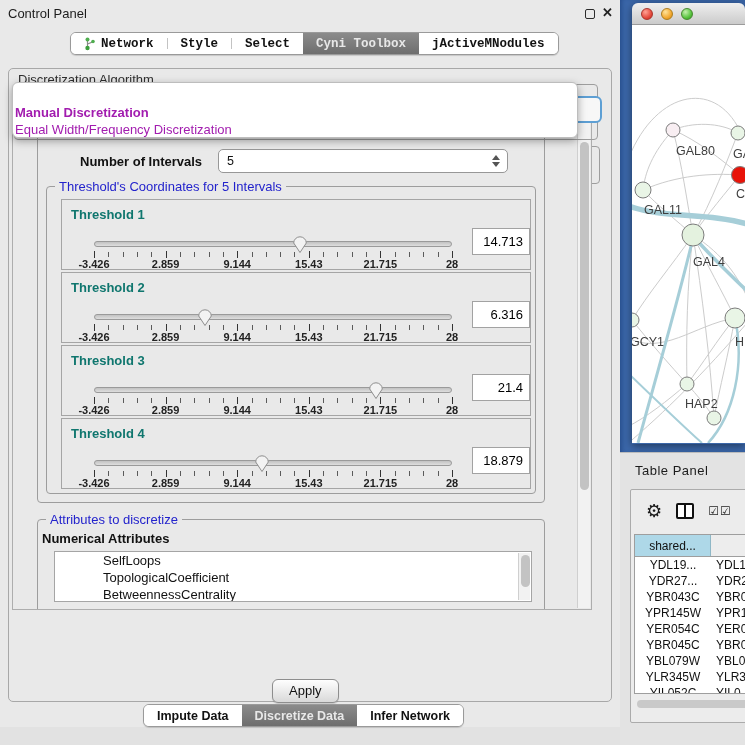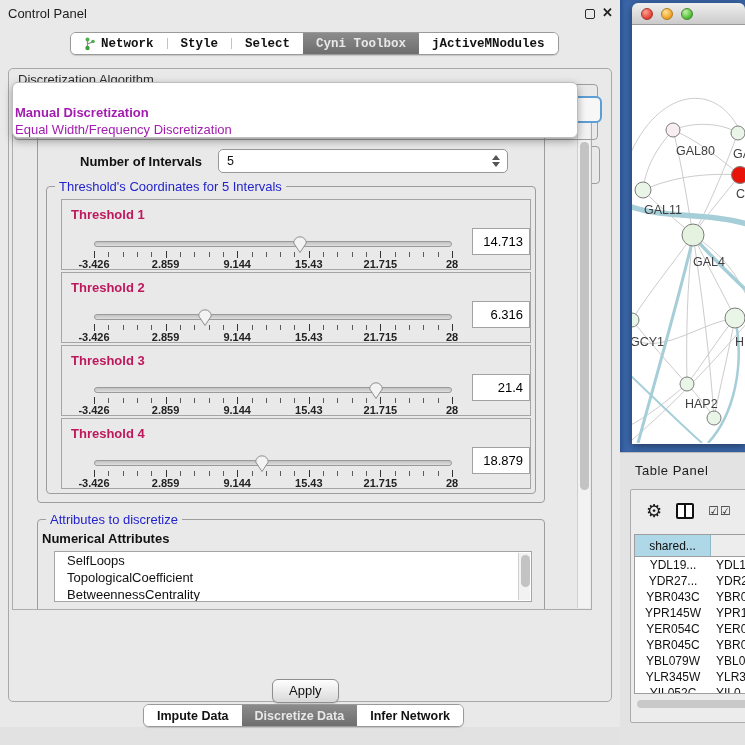--- a/index.html
+++ b/index.html
@@ -49,50 +49,50 @@
   #algo-group-box { left:14px; top:84px; width:584px; height:56px; z-index:3; }
 
   
   #scrollpanel { left:12px; top:118px; width:580px; height:492px; border:1px solid #adadad; background:#e9e9e9; overflow:hidden; }
   .vscroll { position:absolute; top:1px; right:1px; bottom:1px; width:13px; background:#f2f2f2; border-left:1px solid #cfcfcf; }
   .vthumb  { position:absolute; left:2px; width:9px; background:#c3c3c3; border-radius:5px; }
   .hscroll { position:absolute; height:8px; background:#c9c9c9; border-radius:4px; }
 
   
   .tblock { position:absolute; left:14px; width:470px; height:71px; border:1px solid #a5a5a5; background:#e9e9e9; }
-  .tblock-label { position:absolute; left:9px; top:7px; font-size:13px; font-weight:bold; color:#be185d; }
+  .tblock-label { position:absolute; left:9px; top:7px; font-size:13px; font-weight:bold; color:#0f766e; }
   .slider { position:absolute; left:32px; top:41px; width:358px; height:6px; border:1px solid #9a9a9a; border-radius:3px;
             background:linear-gradient(#c2c2c2,#dedede); }
   .thumb { position:absolute; top:-6px; transform:translateX(-50%); }
   .tickrow { position:absolute; left:32px; width:358px; top:52px; height:5px;
              background:repeating-linear-gradient(to right,#5a5a5a 0,#5a5a5a 1px,transparent 1px,transparent 14.32px); }
   .majtick { position:absolute; top:51px; width:1px; height:7px; background:#333; }
   .scalerow { position:absolute; left:32px; width:358px; top:58px; height:12px; }
   .scalelab { position:absolute; transform:translateX(-50%); font-size:11px; font-weight:bold; color:#222; top:0; white-space:nowrap; }
   .valbox { position:absolute; left:410px; top:28px; width:58px; height:27px; background:#fff; border:1px solid #a2a2a2;
             font-size:13px; color:#000; text-align:right; padding:5px 6px 0 0; }
 
   
   #attr-list { position:absolute; left:16px; top:31px; width:478px; height:51px; background:#fff; border:1px solid #a5a5a5; overflow:hidden; }
-  .attr-item { font-size:13px; color:#111; padding-left:12px; line-height:17px; white-space:nowrap; }
+  .attr-item { font-size:13px; color:#111; padding-left:12px; line-height:17px; white-space:nowrap;margin-left:36px; }
 
   .button { background:linear-gradient(#fefefe,#d9d9d9); border:1px solid #8e8e8e; border-radius:6px;
             font-size:13px; color:#111; padding:3px 16px 4px; box-shadow:0 1px 1px rgba(0,0,0,.15); }
 
   
   #desktop { left:620px; top:0; width:125px; height:452px; background:#3b67a9; box-shadow:inset 4px 0 4px -2px #274e8d; }
   #net-window { position:absolute; left:12px; top:3px; width:113px; height:441px; border-radius:6px 6px 0 0; overflow:hidden;
                 box-shadow:0 2px 8px rgba(0,0,0,.45); }
   #net-titlebar { height:22px; background:linear-gradient(#efefef,#cbcbcb); border-bottom:1px solid #9b9b9b;
                   display:flex; align-items:center; padding-left:9px; gap:8px; }
   .traffic { width:12px; height:12px; border-radius:50%; }
   .tl-red    { background:radial-gradient(circle at 35% 30%, #ffa294, #e4493c 62%, #b92a20); border:1px solid #a8352c; }
   .tl-yellow { background:radial-gradient(circle at 35% 30%, #ffe39a, #f2a72e 62%, #c8831c); border:1px solid #ad7d1e; }
   .tl-green  { background:radial-gradient(circle at 35% 30%, #c4f0ad, #55c23c 62%, #368f26); border:1px solid #46882f; }
-  #net-canvas { width:113px; height:465px; background:#fff; position:relative; }
+  #net-canvas { width:113px; height:418px; background:#fff; position:relative; }
 
   #right-lower { left:620px; top:452px; width:125px; height:371px; background:#e3e3e3; border-top:1px solid #bcbcbc; }
   #table-panel-title { position:absolute; left:15px; top:10px; font-size:13px; color:#1c1c1c; letter-spacing:.5px; }
   #tp-box { position:absolute; left:10px; top:36px; width:130px; height:234px; background:#ececec; border:1px solid #ababab; border-radius:2px; }
   #tp-toolbar { position:absolute; left:0; top:0; right:0; height:42px; display:flex; align-items:center; gap:14px; padding-left:15px; }
   .gear { font-size:18px; color:#1a1a1a; line-height:1; }
   .split-icon { width:18px; height:16px; border:2px solid #111; border-radius:2px; position:relative; background:#fff; }
   .split-icon::after { content:""; position:absolute; left:6px; top:0; bottom:0; width:2px; background:#111; }
   .checks { font-size:12px; color:#222; letter-spacing:1px; }
   #tp-table { position:absolute; left:3px; top:44px; width:140px; height:160px; background:#fff; border:1px solid #9e9e9e; overflow:hidden; }

